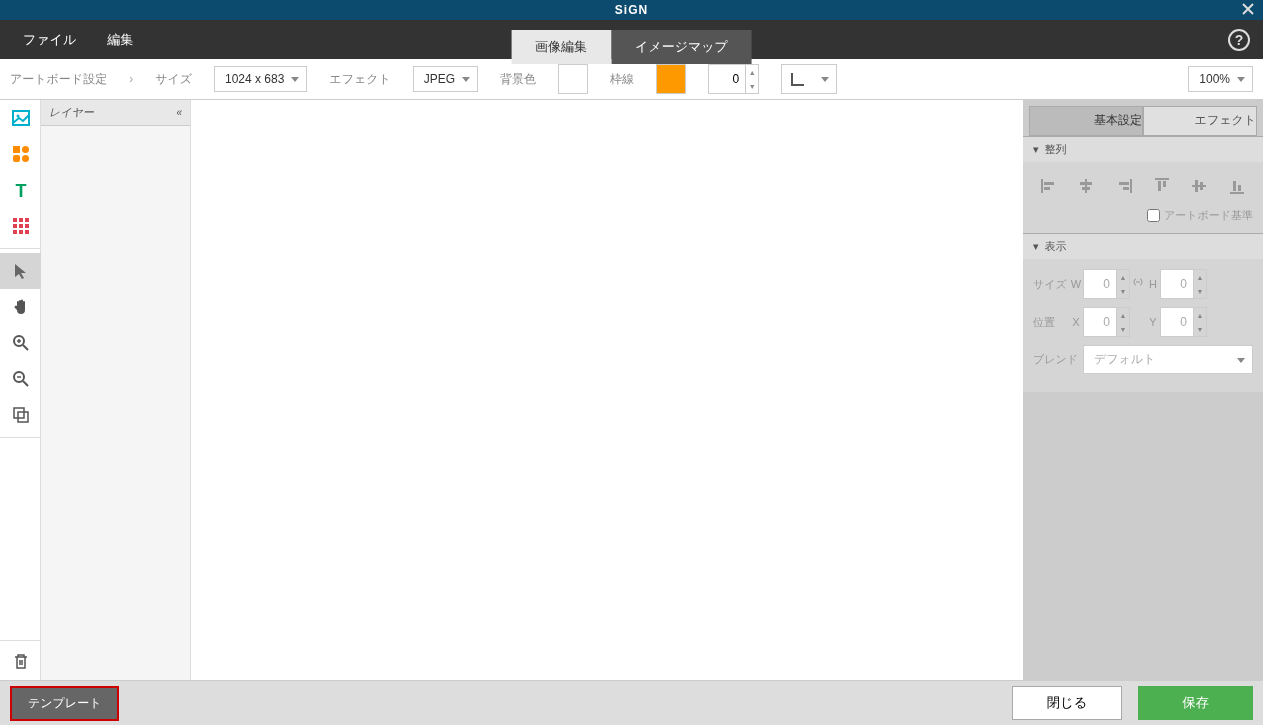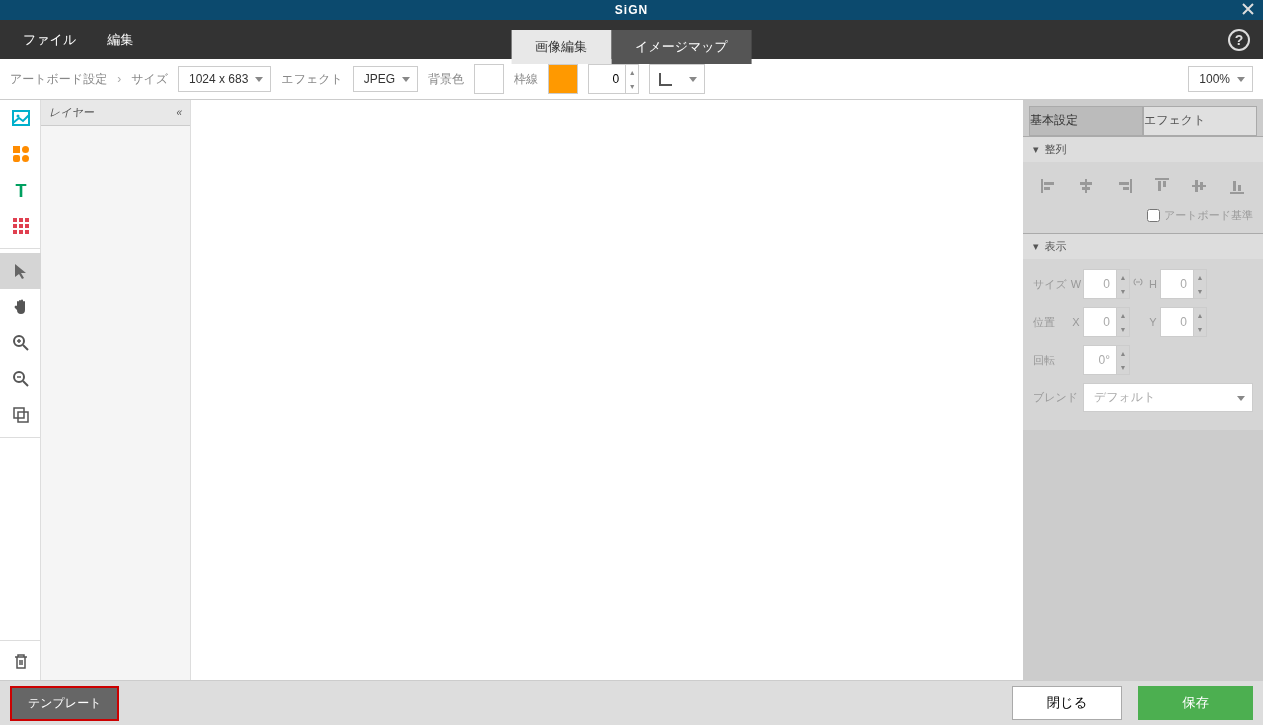--- a/index.html
+++ b/index.html
@@ -11,21 +11,21 @@
 
 
 .menubar { height: 39px; background: #333; color: #fff; display: flex; align-items: center; padding: 0 10px; position: relative; }
 .menubar .menu-item { margin-right: 18px; cursor: pointer; font-size: 13px; margin-left: 13px; }
 .menubar .tabs { position: absolute; left: 50%; transform: translateX(-50%); top: 10px; display: flex; }
 .menubar .tab { padding: 8px 24px; background: #555; color: #fff; cursor: pointer; font-size: 13px; }
 .menubar .tab.active { background: #e8e8e8; color: #333; }
 .menubar .help-icon { position: absolute; right: 12px; top: 8px; cursor: pointer; }
 
 
-.toolbar { height: 41px; background: #fff; border-bottom: 1px solid #ccc; display: flex; align-items: center; padding: 0 10px; gap: 10px; }
+.toolbar { height: 41px; background: #fff; border-bottom: 1px solid #ccc; display: flex; align-items: center; padding: 0 10px; gap: 22px; }
 .toolbar .label { color: #888; font-size: 12px; }
 .toolbar .breadcrumb-sep { color: #aaa; }
 .select-box { border: 1px solid #ccc; padding: 5px 22px 5px 10px; position: relative; background: #fff; cursor: pointer; font-size: 12px; min-width: 60px; }
 .select-box::after { content: ''; position: absolute; right: 7px; top: 50%; margin-top: -2px; border-left: 4px solid transparent; border-right: 4px solid transparent; border-top: 5px solid #888; }
 .color-swatch { width: 30px; height: 30px; border: 1px solid #ccc; cursor: pointer; }
 .number-input { display: flex; border: 1px solid #ccc; }
 .number-input input { border: none; width: 36px; text-align: right; padding: 4px 6px; font-size: 12px; outline: none; }
 .number-input .spinners { display: flex; flex-direction: column; border-left: 1px solid #ccc; }
 .number-input .spinners span { width: 12px; height: 14px; display: flex; align-items: center; justify-content: center; font-size: 7px; cursor: pointer; color: #888; }
 .border-style { width: 56px; border: 1px solid #ccc; height: 30px; position: relative; display: flex; align-items: center; padding-left: 8px; cursor: pointer; }
@@ -48,21 +48,21 @@
 .layer-panel .header { background: #e8e8e8; border-bottom: 1px solid #ccc; padding: 5px 8px; display: flex; justify-content: space-between; align-items: center; font-size: 11px; color: #555; }
 .layer-panel .collapse { cursor: pointer; font-size: 10px; }
 
 
 .canvas-area { flex: 1; background: #f0f0f0; border-right: 1px solid #fff; overflow: hidden; }
 .canvas-area .canvas { background: #fff; width: 100%; height: 100%; }
 
 
 .props-panel { width: 240px; background: #ccc; display: flex; flex-direction: column; }
 .props-tabs { display: flex; height: 30px; margin: 6px 6px 0 6px; }
-.props-tabs .ptab { flex: 1; text-align: left; line-height: 26px; border: 1px solid #aaa; background: #e0e0e0; cursor: pointer; font-size: 12px; color: #555; }
+.props-tabs .ptab { flex: 1; text-align: right; line-height: 26px; border: 1px solid #aaa; background: #e0e0e0; cursor: pointer; font-size: 12px; color: #555; }
 .props-tabs .ptab.active { background: #bbb; color: #333; }
 .props-section { border-top: 1px solid #aaa; }
 .props-section .section-header { background: #ddd; padding: 5px 10px; font-size: 11px; display: flex; align-items: center; cursor: pointer; color: #555; gap: 6px; }
 .props-section .section-body { background: #d5d5d5; padding: 10px; }
 .align-row { display: flex; gap: 6px; margin-bottom: 8px; justify-content: space-around; }
 .align-btn { width: 28px; height: 28px; display: flex; align-items: center; justify-content: center; cursor: pointer; }
 .checkbox-row { display: flex; align-items: center; justify-content: flex-end; gap: 4px; color: #999; font-size: 11px; }
 .prop-row { display: flex; align-items: center; margin-bottom: 8px; font-size: 11px; color: #999; }
 .prop-row .plabel { width: 36px; }
 .prop-row .sublabel { width: 14px; text-align: center; }
@@ -328,31 +328,20 @@
           <span class="sublabel">Y</span>
           <div class="number-input">
               <input type="text" value="0" style="">
               <div class="spinners">
                 <span>▲</span>
                 <span>▼</span>
               </div>
             </div>
         </div>
         <div class="prop-row">
-          <span class="plabel">回転</span>
-          <span class="sublabel"></span>
-          <div class="number-input">
-              <input type="text" value="0°" style="">
-              <div class="spinners">
-                <span>▲</span>
-                <span>▼</span>
-              </div>
-            </div>
-        </div>
-        <div class="prop-row">
           <span class="plabel" style="width:50px">ブレンド</span>
           <div class="select-box" style="flex:1;color:#aaa">デフォルト</div>
         </div>
       </div>
     </div>
   </div>
 
 </div>
 
 <div class="bottombar">

